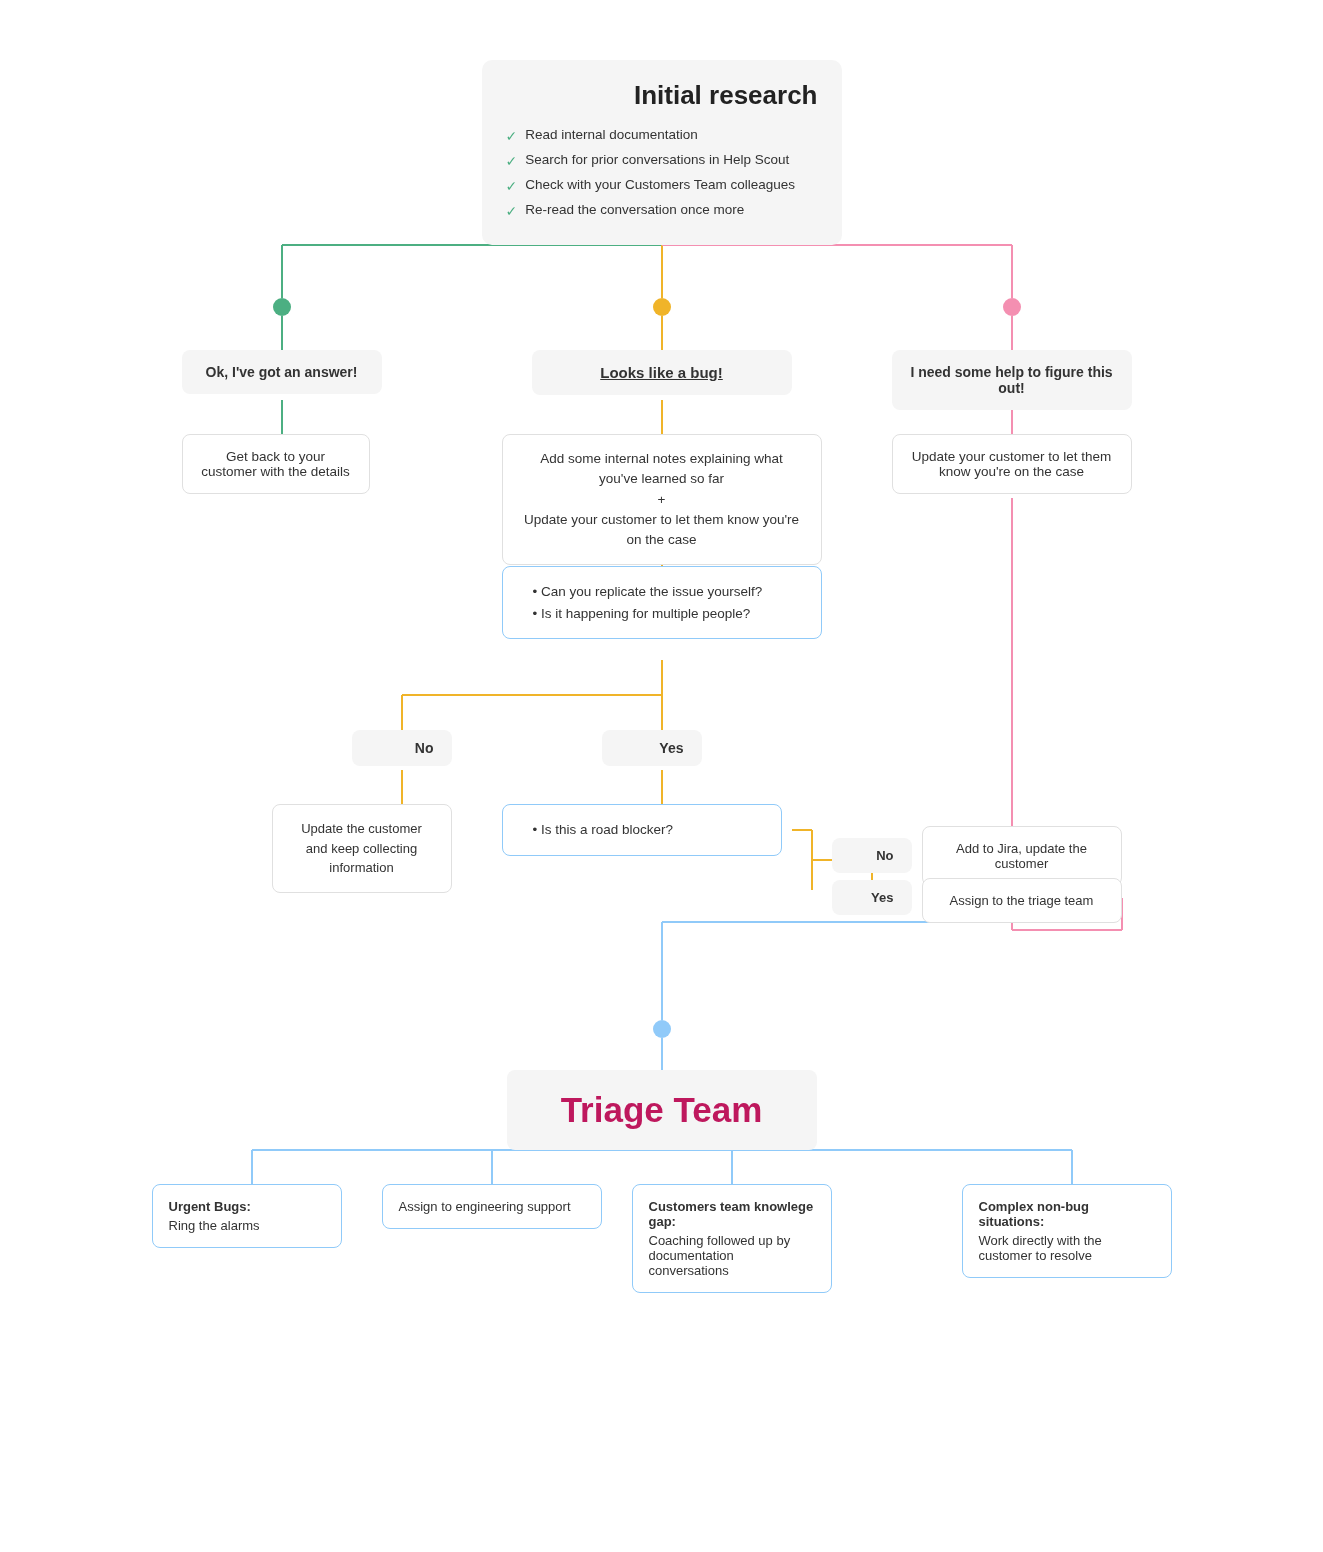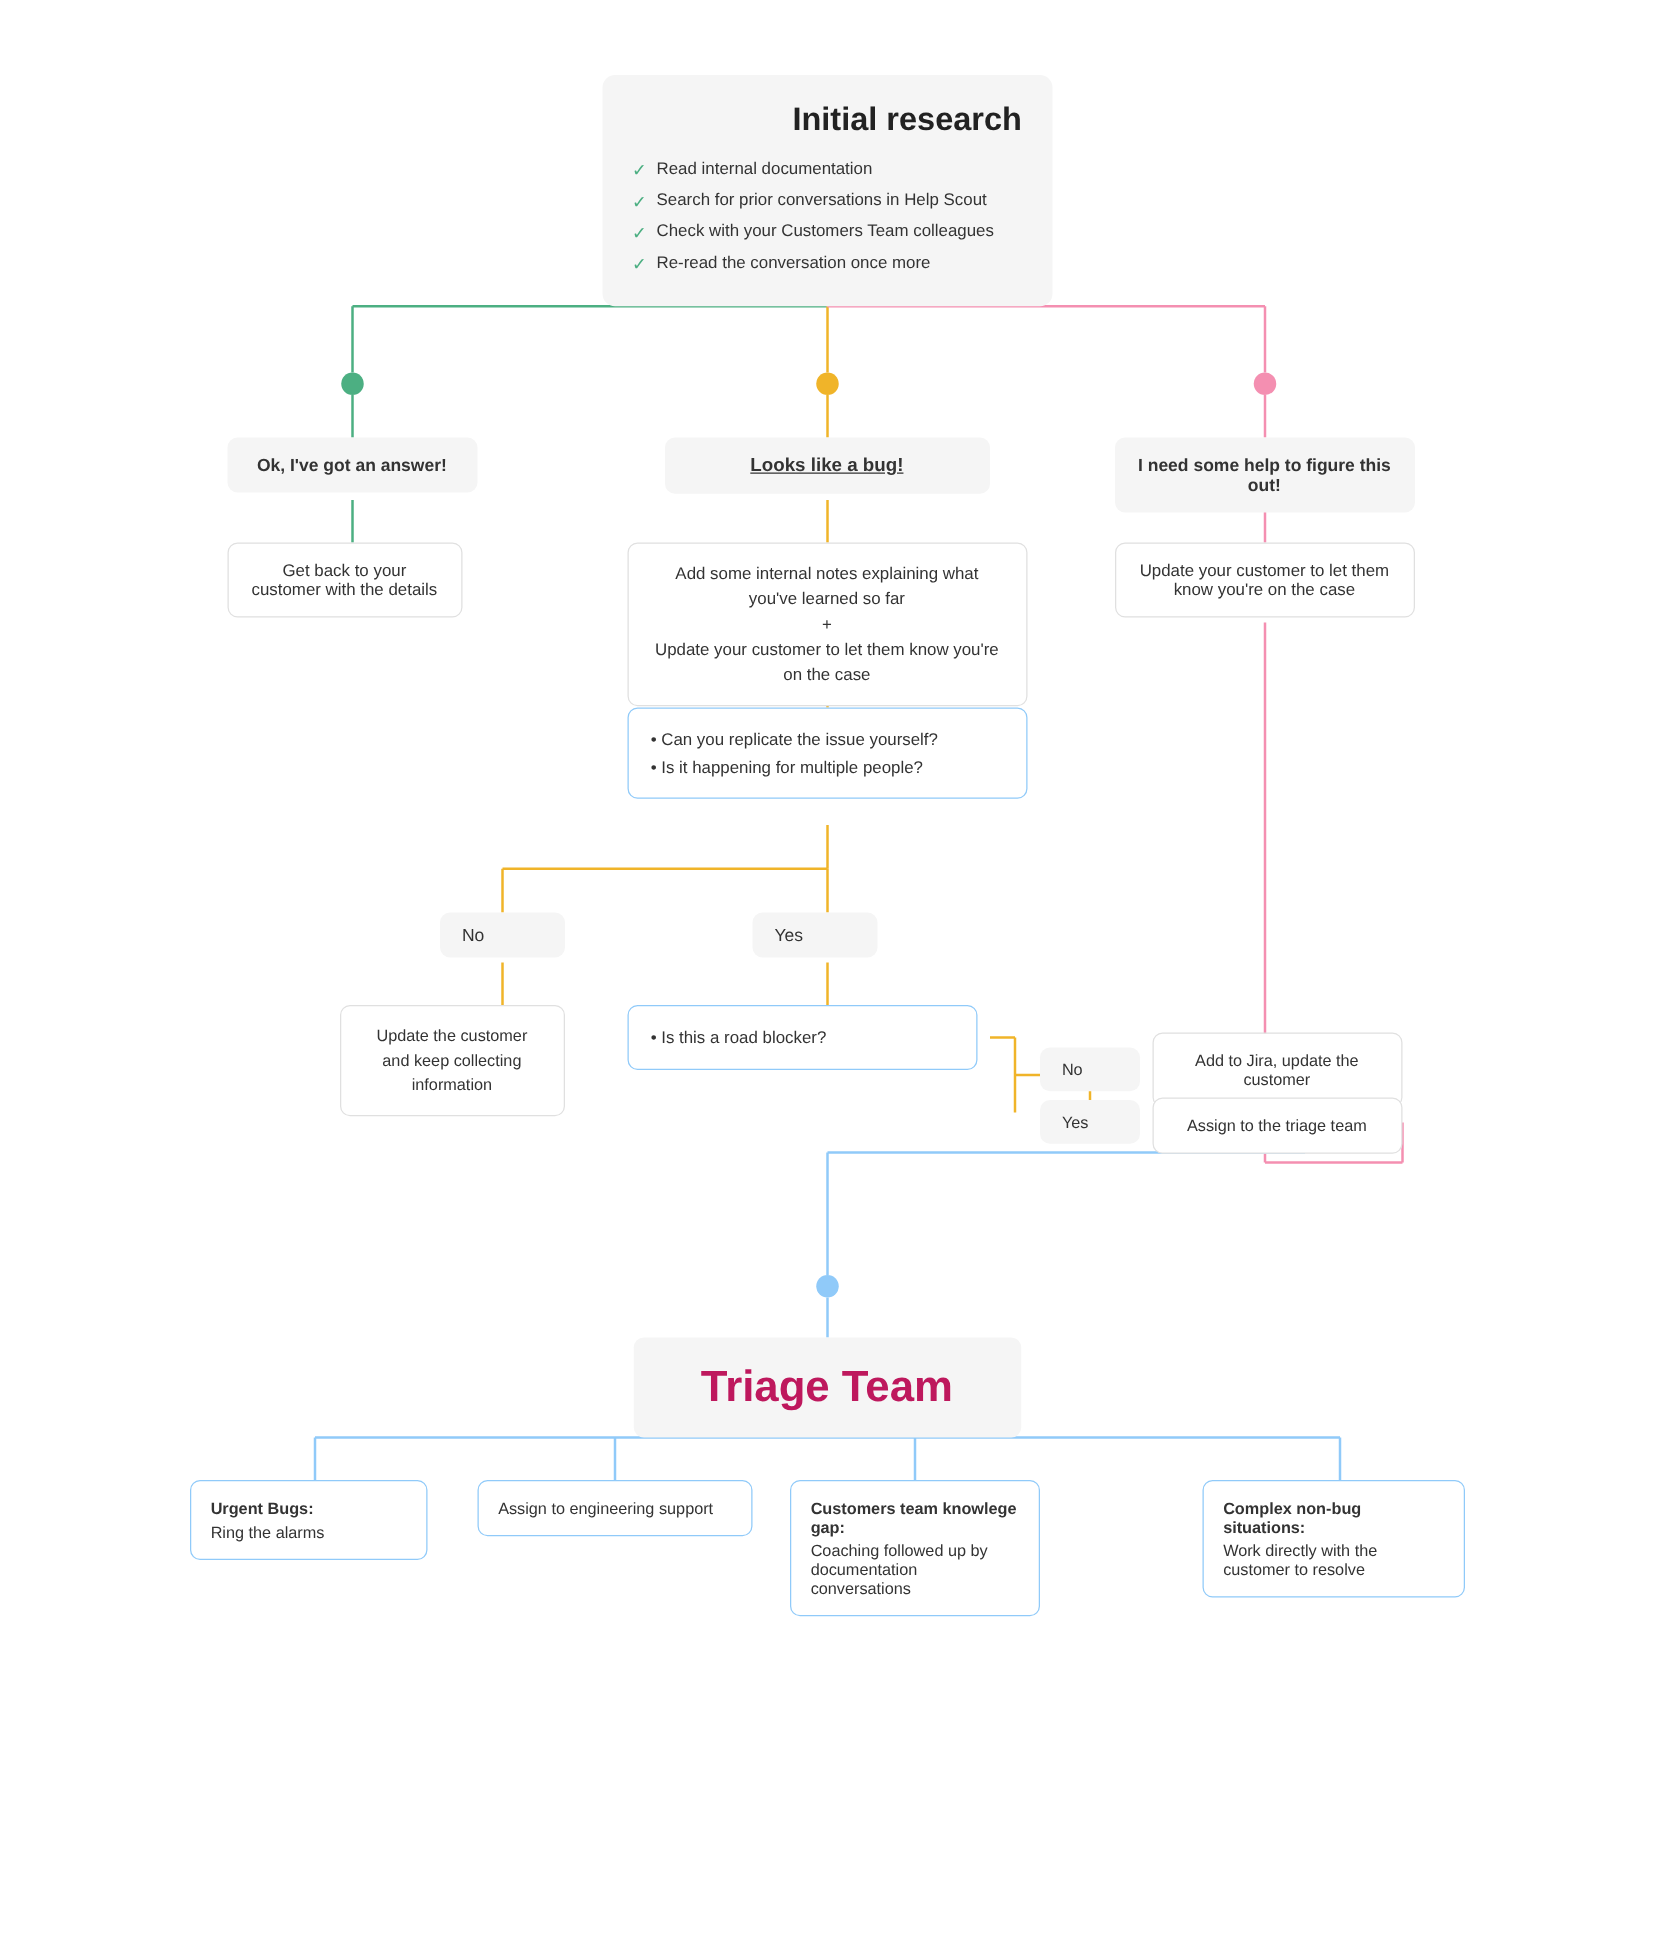--- a/index.html
+++ b/index.html
@@ -32,21 +32,21 @@
       border: 1.5px solid #e0e0e0;
       border-radius: 8px;
       text-align: center;
       padding: 14px 18px;
     }
     .box-blue {
       background: #fff;
       border: 1.5px solid #90caf9;
       border-radius: 8px;
       text-align: center;
-      padding: 14px 18px;
+      padding: 14px 30px;
     }
 
     .initial-box {
       width: 360px;
       background: #f5f5f5;
       border-radius: 10px;
       padding: 20px 24px 18px;
       text-align: left;
     }
     .initial-box h2 {
@@ -76,22 +76,22 @@
     .dot-yellow { background: #f0b429; }
     .dot-pink   { background: #f48fb1; }
     .dot-blue   { background: #90caf9; }
 
     
     .label-badge {
       background: #f5f5f5;
       border-radius: 8px;
       padding: 10px 18px;
       font-size: 14px;
-      font-weight: 400;
-      text-align: left;
+      font-weight: 700;
+      text-align: right;
     }
 
     
     .canvas {
       position: relative;
       width: 1100px;
       margin: 0 auto;
     }
 
     .triage-leaf {

